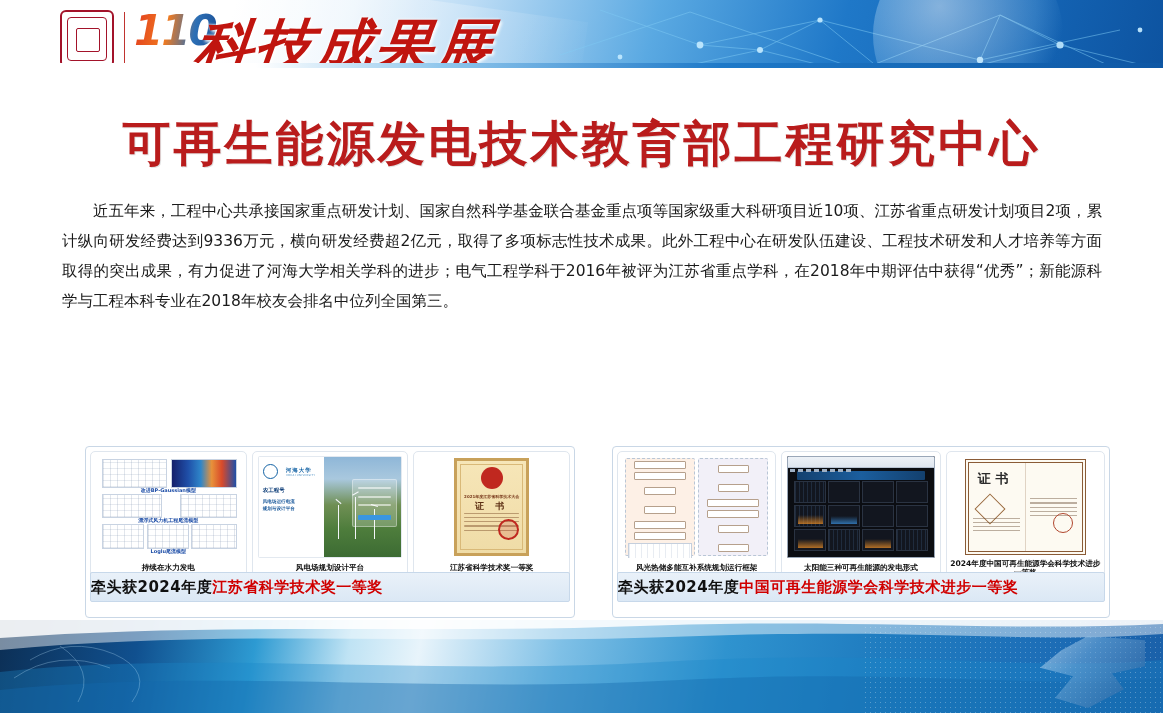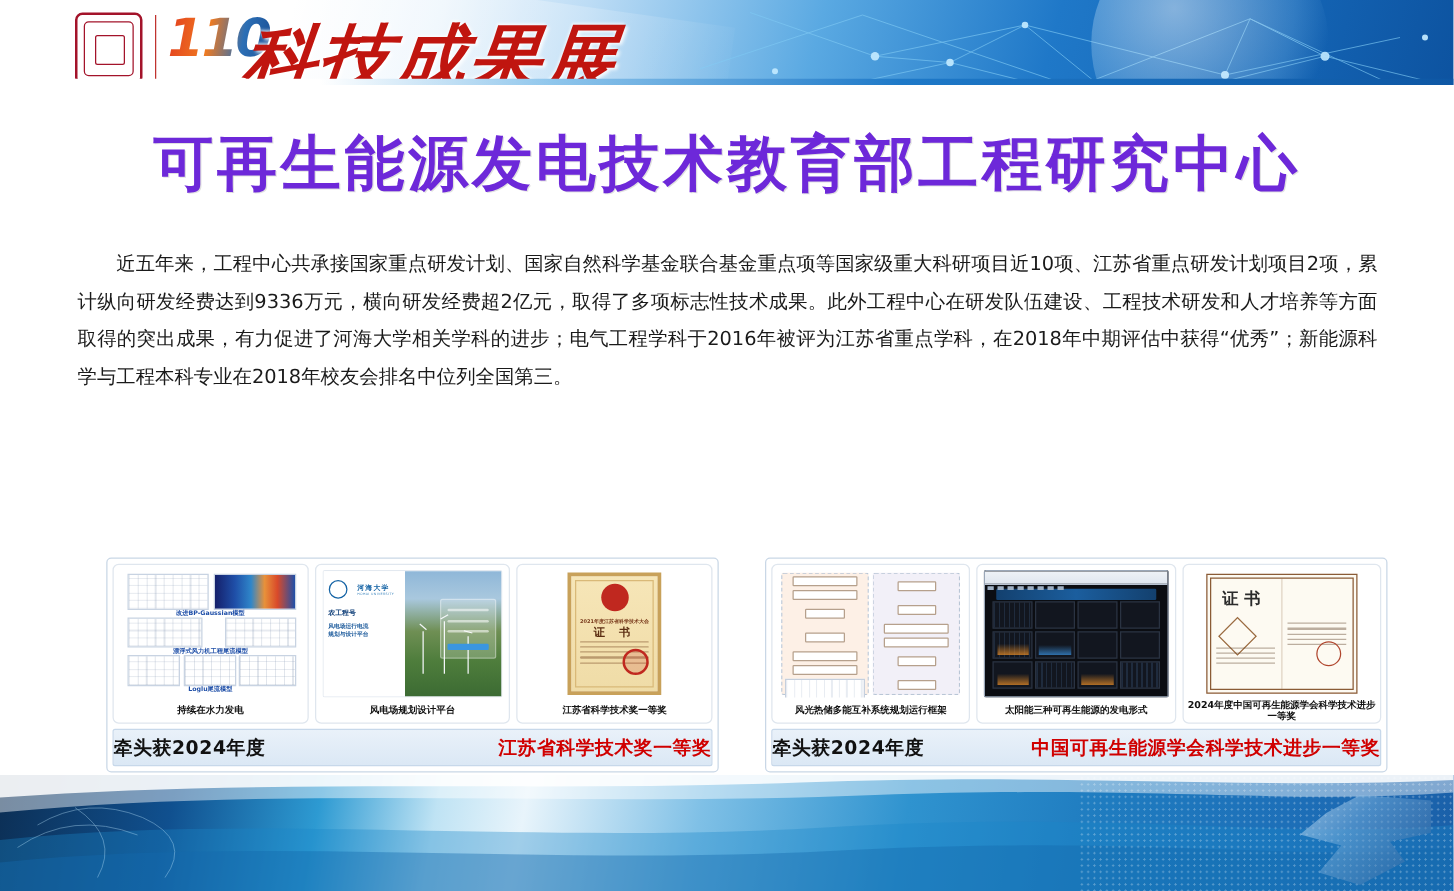--- a/index.html
+++ b/index.html
@@ -76,22 +76,22 @@
     font-size:58px;font-weight:bold;color:#c0150f;
     font-family:"DejaVu Serif","Liberation Serif",serif;
     font-style:italic;letter-spacing:2px;
     text-shadow:2px 2px 3px rgba(255,255,255,.9), -1px -1px 2px rgba(255,255,255,.6);
     transform:skewX(-6deg);
     white-space:nowrap;
   }
 
   
   .main-title{
-    position:absolute;left:0;top:99px;width:1163px;text-align:center;
-    font-size:48px;font-weight:bold;color:#6d28d9;letter-spacing:3px;
+    position:absolute;left:0;top:112px;width:1163px;text-align:center;
+    font-size:48px;font-weight:bold;color:#b91c1c;letter-spacing:3px;
     font-family:"DejaVu Sans","Liberation Sans",sans-serif;
     text-shadow:1px 1px 0 rgba(0,0,0,.12);
   }
 
   
   .body-text{
     position:absolute;left:62px;top:196px;width:1040px;
     font-size:15.5px;line-height:30px;color:#1a1a1a;
     text-align:justify;text-justify:inter-ideograph;
     font-family:"DejaVu Sans","Liberation Sans",sans-serif;
@@ -115,24 +115,24 @@
   }
   .thumb{flex:1;margin:4px 5px 1px 5px;position:relative;overflow:hidden;border-radius:2px;}
   .cap{
     height:17px;line-height:9px;text-align:center;
     font-size:7.6px;font-weight:bold;color:#111;
     padding:0 2px 2px 2px;
     display:flex;align-items:center;justify-content:center;
   }
   .cap.two{line-height:9px;}
   .banner{
-    position:absolute;left:4px;bottom:4px;right:4px;height:30px;
+    position:absolute;left:4px;bottom:15px;right:4px;height:30px;
     background:linear-gradient(180deg,#e9f1f9 0%,#dbe8f5 100%);
     border:1px solid #c7d8ea;border-radius:2px;
-    display:flex;align-items:center;justify-content:space-between;
+    display:flex;align-items:center;justify-content:flex-start;
     font-size:15px;font-weight:bold;letter-spacing:.5px;
     box-sizing:border-box;
   }
   .banner .b1{color:#111;}
   .banner .b2{color:#d00000;}
 
   
   .tp-wake{width:100%;height:100%;background:#fff;position:relative;}
   .tp-wake .mini{
     position:absolute;border:1px solid #c8d3e2;background:#fcfdff;

